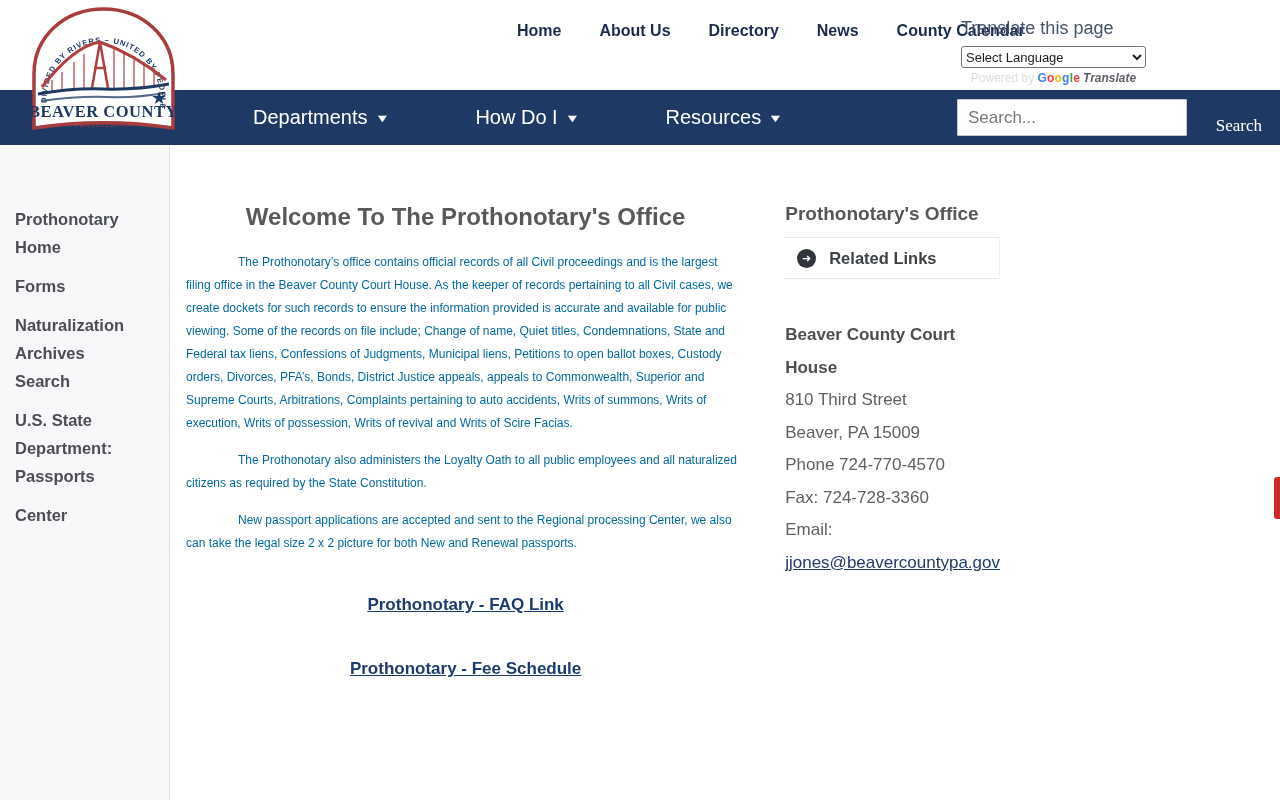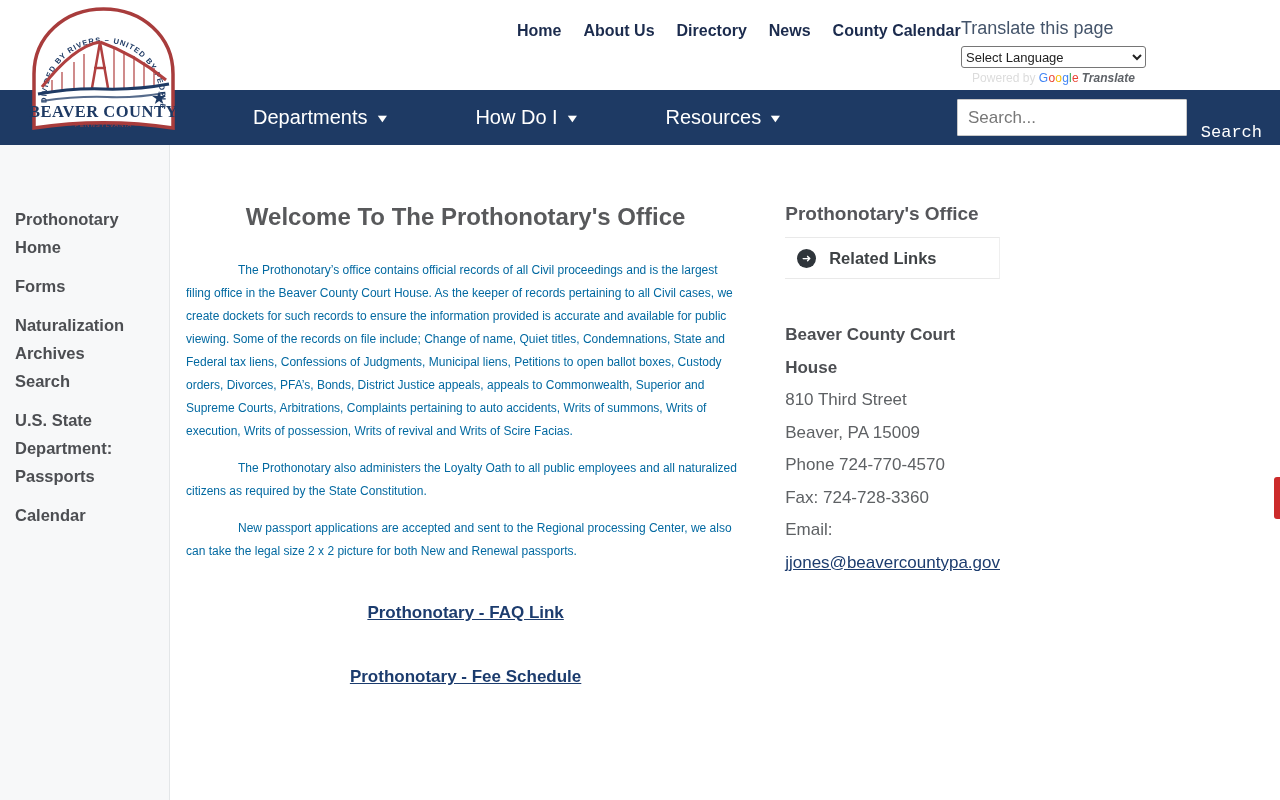--- a/index.html
+++ b/index.html
@@ -2,55 +2,55 @@
 <html><head>
 <meta charset="utf-8">
 <style>
   * { margin:0; padding:0; box-sizing:border-box; }
   html,body { width:1280px; height:800px; overflow:hidden; background:#fff;
               font-family:"Liberation Sans", sans-serif; }
   .page { position:relative; width:1280px; height:800px; }
 
   
   .header { position:relative; height:90px; background:#fff; }
-  .top-nav { position:absolute; left:517px; top:22px; display:flex; gap:22px; }
+  .top-nav { position:absolute; left:517px; top:22px; display:flex; gap:38px; }
   .top-nav a { font-size:16px; font-weight:bold; color:#1b2b4d; text-decoration:none; white-space:nowrap; }
   .translate-box { position:absolute; left:961px; top:18px; width:200px; }
   .translate-title { font-size:18px; color:#44546a; margin-bottom:7px; }
   .lang-select { width:185px; height:22px; font-size:13px; color:#222;
                  border:1px solid #767676; border-radius:3px; background:#fff;
                  font-family:"Liberation Sans", sans-serif; }
   .gt-credit { margin-top:3px; font-size:12px; text-align:center; width:185px; white-space:nowrap; }
   .powered-by { color:#dcdcdc; }
-  .g-word { font-weight:normal; letter-spacing:.2px; }
+  .g-word { font-weight:bold; letter-spacing:.2px; }
   .gt-word { color:#5f6368; font-weight:bold; margin-left:3px;font-style:italic; }
 
   
   .logo { position:absolute; left:22px; top:4px; width:163px; height:130px; z-index:30; cursor:pointer; }
 
   
   .navbar { position:absolute; left:0; top:90px; width:1280px; height:55px; background:#1e3a64; z-index:10; }
   .nav-items { position:absolute; left:253px; top:0; height:55px; display:flex; align-items:center; gap:88px; }
   .nav-item { color:#fff; font-size:20px; display:flex; align-items:center; gap:9px; cursor:pointer; white-space:nowrap; }
   .caret { font-size:11px; color:#fff; transform:scaleX(1.4); display:inline-block; }
   .search-input { position:absolute; right:93px; top:9px; width:230px; height:37px;
                   border:1px solid #c9c9c9; background:#fff; padding:0 10px; font-size:17px;
                   font-family:"Liberation Sans", sans-serif; color:#333; border-radius:1px; }
   .search-input::placeholder { color:#777; }
-  .search-btn { position:absolute; right:18px; top:15px; height:55px; background:transparent; border:none;
-                color:#fff; font-size:17px; cursor:pointer; font-family:Liberation Mono, monospace; }
+  .search-btn { position:absolute; right:18px; top:8px; height:55px; background:transparent; border:none;
+                color:#fff; font-size:17px; cursor:pointer; font-family:Liberation Serif, serif; }
 
   
   .content { position:absolute; top:145px; left:0; width:1030px; height:655px; display:flex; }
   .sidebar { width:212px; height:655px; background:#f7f8f9; border-right:1px solid #e3e6e8;
              padding:60px 37px 0 15px; }
   .side-item { font-size:16.5px; font-weight:bold; color:#4c4e52; line-height:28px;
                margin-bottom:11px; cursor:pointer; }
   .article { width:800px; padding:58px 24px 0 16px; }
-  .article h1 { font-size:24px; font-weight:bold; color:#58595b; text-align:center; margin-bottom:28px; }
+  .article h1 { font-size:24px; font-weight:bold; color:#58595b; text-align:center; margin-bottom:20px; }
   .article p { font-size:12px; line-height:23px; color:#0369a1; text-indent:52px; margin-bottom:14px; }
   .center-links { text-align:center; margin-top:40px; }
   .center-links a { display:inline-block; font-size:17px; font-weight:bold; color:#1c3c6e;
                     text-decoration:underline; }
   .center-links .gap { height:44px; }
 
   .aside { flex:1; padding:58px 30px 0 16px; }
   .aside h2 { font-size:19px; font-weight:bold; color:#55565a; margin-bottom:12px; }
   .related-panel { display:flex; align-items:center; gap:13px; height:42px; padding-left:12px;
                    border-top:1px solid #e9e9e9; border-bottom:1px solid #e9e9e9;
@@ -136,21 +136,21 @@
     <button class="search-btn">Search</button>
   </div>
 
   <div class="content">
 
     <div class="sidebar">
       <div class="side-item">Prothonotary Home</div>
       <div class="side-item">Forms</div>
       <div class="side-item">Naturalization Archives Search</div>
       <div class="side-item">U.S. State Department: Passports</div>
-      <div class="side-item">Calendar</div>
+      <div class="side-item">Center</div>
     </div>
 
     <div class="article">
       <h1>Welcome To The Prothonotary's Office</h1>
       <p>The Prothonotary’s office contains official records of all Civil proceedings and is the largest filing office in the Beaver County Court House. As the keeper of records pertaining to all Civil cases, we create dockets for such records to ensure the information provided is accurate and available for public viewing. Some of the records on file include; Change of name, Quiet titles, Condemnations, State and Federal tax liens, Confessions of Judgments, Municipal liens, Petitions to open ballot boxes, Custody orders, Divorces, PFA’s, Bonds, District Justice appeals, appeals to Commonwealth, Superior and Supreme Courts, Arbitrations, Complaints pertaining to auto accidents, Writs of summons, Writs of execution, Writs of possession, Writs of revival and Writs of Scire Facias.</p>
       <p>The Prothonotary also administers the Loyalty Oath to all public employees and all naturalized citizens as required by the State Constitution.</p>
       <p>New passport applications are accepted and sent to the Regional processing Center, we also can take the legal size 2 x 2 picture for both New and Renewal passports.</p>
       <div class="center-links">
         <a href="#">Prothonotary - FAQ Link</a>
         <div class="gap"></div>

